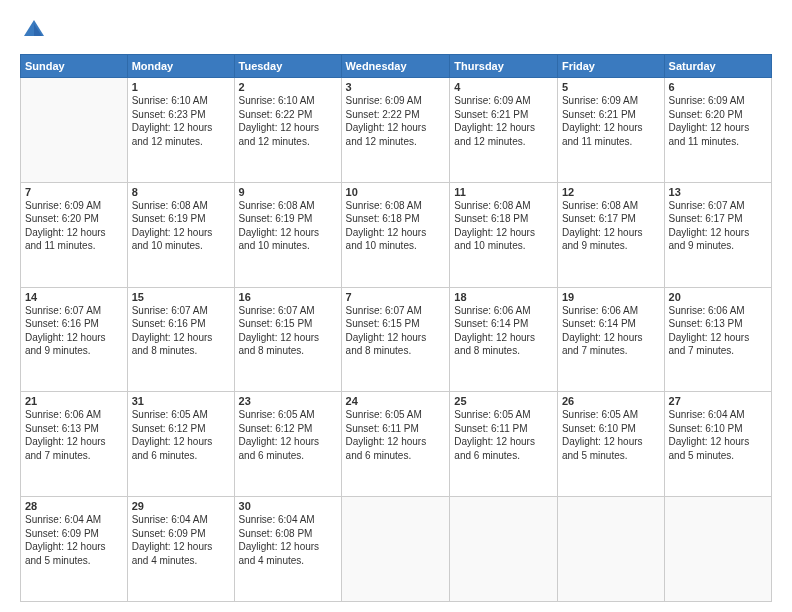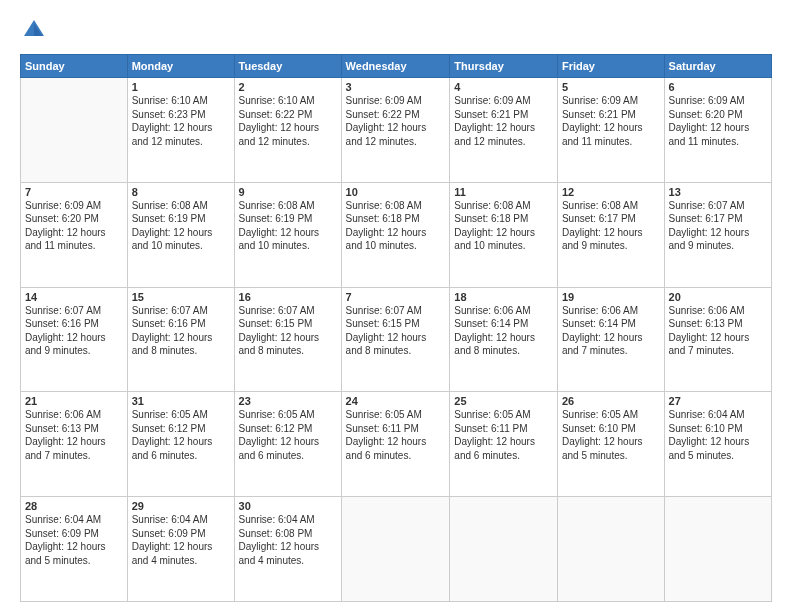--- a/index.html
+++ b/index.html
@@ -145,21 +145,21 @@
           <td>
             <span class="day-num">2</span>
             <div class="day-info">Sunrise: 6:10 AM
 Sunset: 6:22 PM
 Daylight: 12 hours
 and 12 minutes.</div>
           </td>
           <td>
             <span class="day-num">3</span>
             <div class="day-info">Sunrise: 6:09 AM
-Sunset: 6:22 PM
+Sunset: 2:22 PM
 Daylight: 12 hours
 and 12 minutes.</div>
           </td>
           <td>
             <span class="day-num">4</span>
             <div class="day-info">Sunrise: 6:09 AM
 Sunset: 6:21 PM
 Daylight: 12 hours
 and 12 minutes.</div>
           </td>

